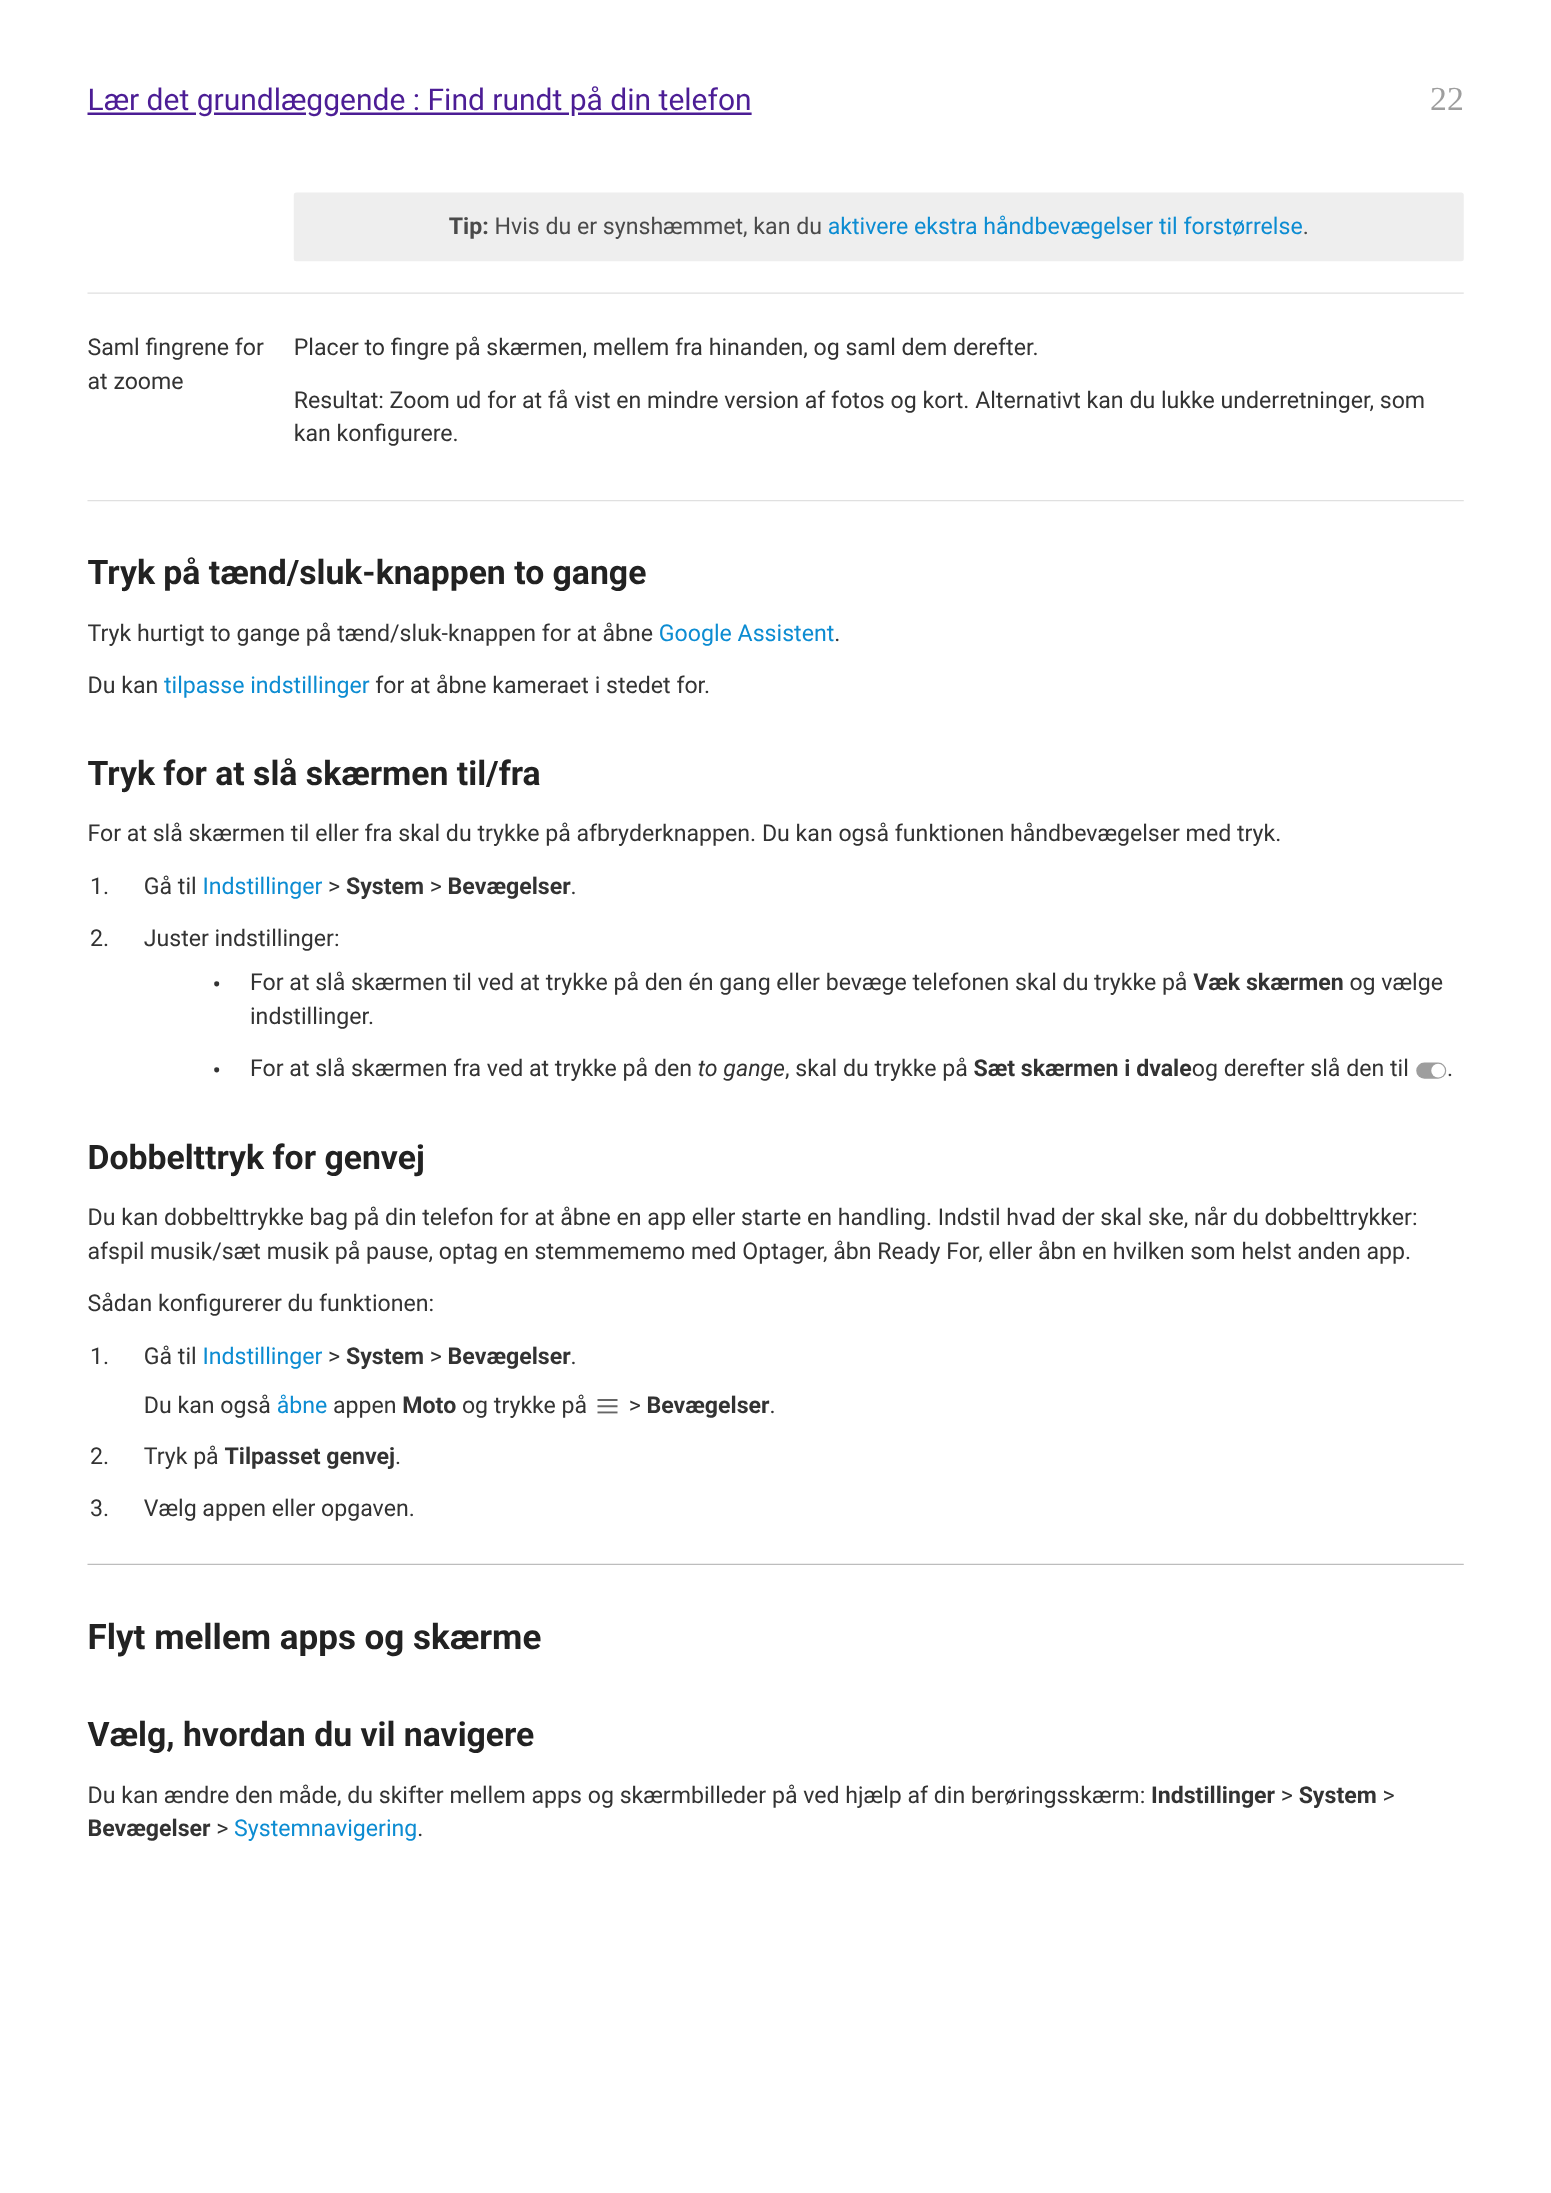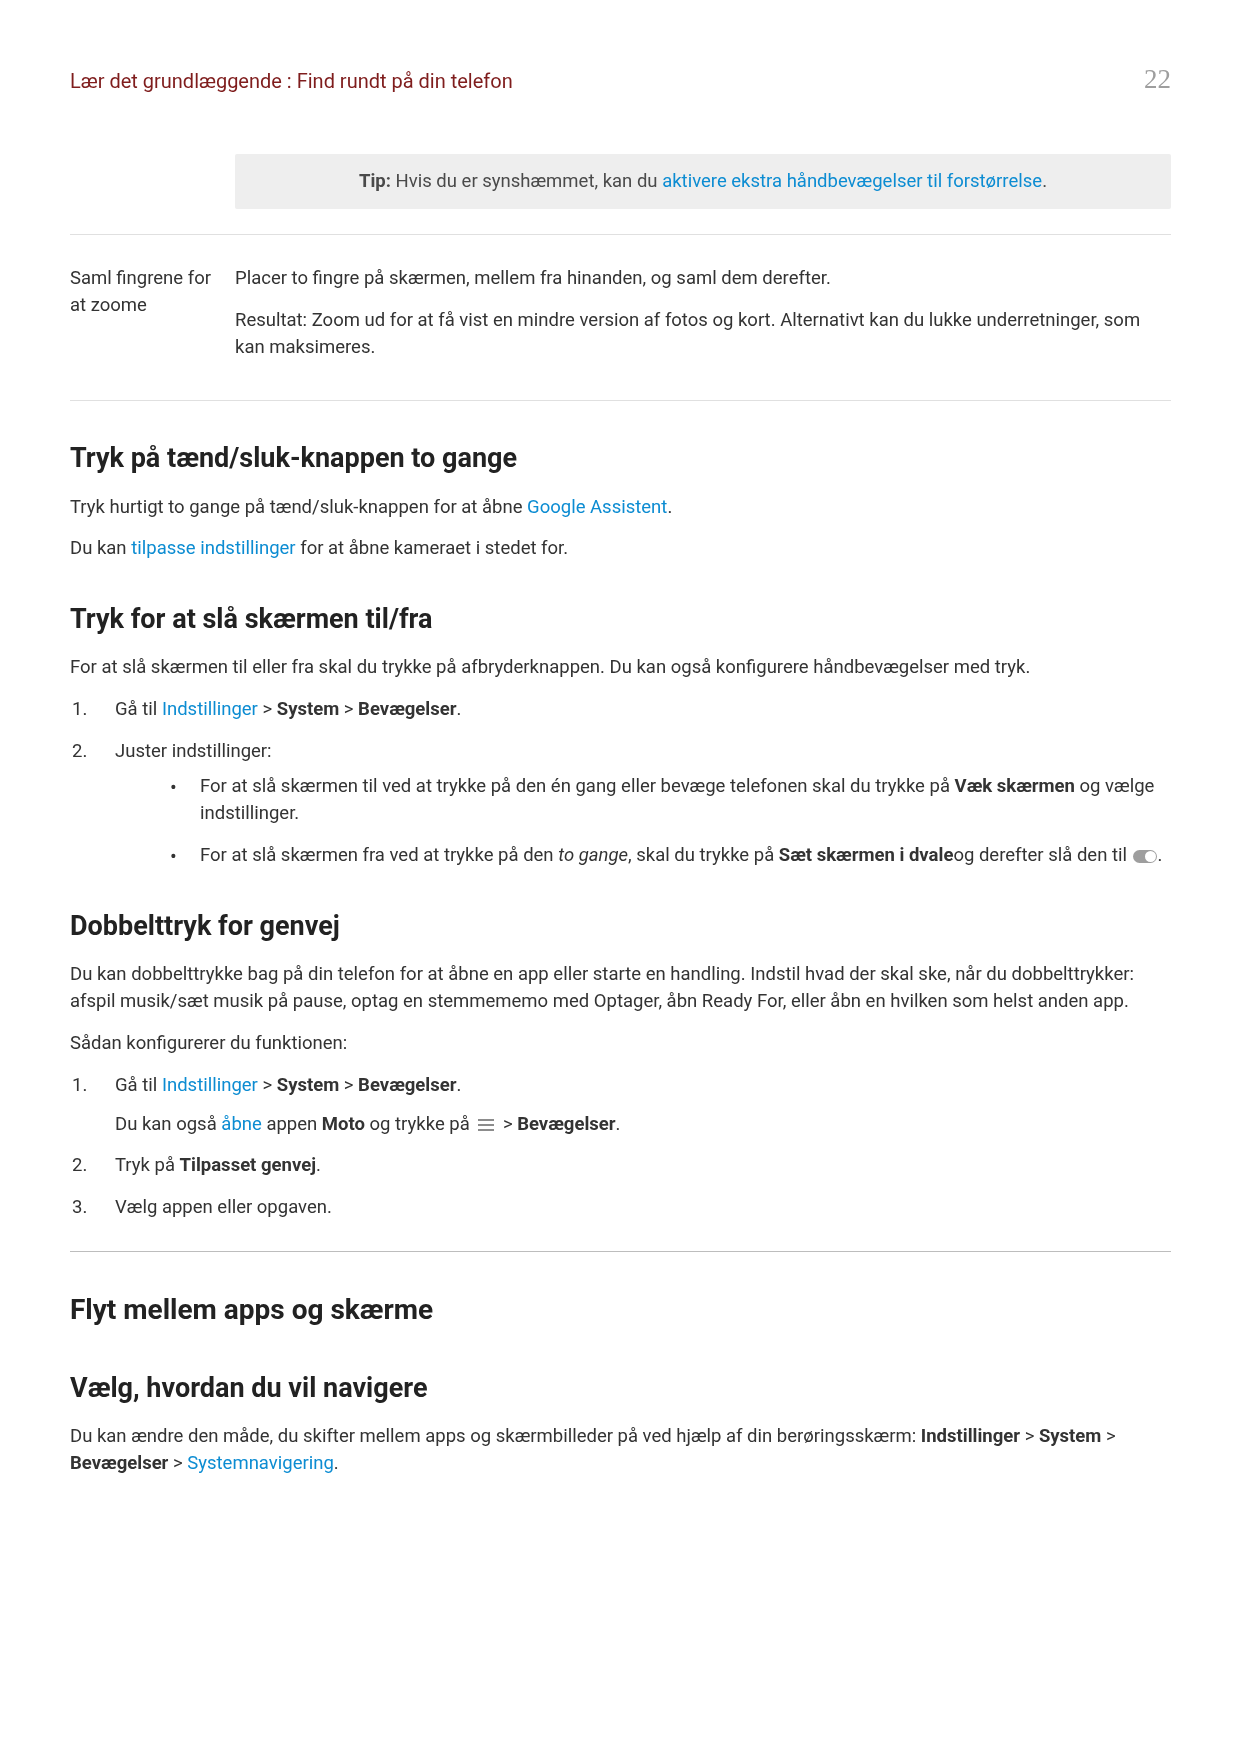--- a/index.html
+++ b/index.html
@@ -17,23 +17,24 @@
       font-size: 18.5px;
       line-height: 1.45;
     }
     .header-row {
       display: flex;
       justify-content: space-between;
       align-items: baseline;
       margin-bottom: 55px;
     }
     .header-title {
-      font-size: 20px;
-      color: #7f1d1d;
+      font-size: 24px;
+      color: #4c1d95;
       font-weight: 400;
+      text-decoration: underline;
     }
     .page-number {
       font-size: 27px;
       color: #9e9e9e;
       font-weight: 400;
       font-family: Liberation Serif, serif;
     }
     .tip-box {
       background-color: #eeeeee;
       padding: 14px 18px;
@@ -183,39 +184,39 @@
 <div class="tip-box">
   <strong>Tip:</strong><span> Hvis du er synshæmmet, kan du </span><a class="link">aktivere ekstra håndbevægelser til forstørrelse</a><span>.</span>
 </div>
 
 <hr class="divider">
 
 <div class="row-block">
   <div class="row-left">Saml fingrene for at zoome</div>
   <div class="row-right">
     <p>Placer to fingre på skærmen, mellem fra hinanden, og saml dem derefter.</p>
-    <p>Resultat: Zoom ud for at få vist en mindre version af fotos og kort. Alternativt kan du lukke underretninger, som kan maksimeres.</p>
+    <p>Resultat: Zoom ud for at få vist en mindre version af fotos og kort. Alternativt kan du lukke underretninger, som kan konfigurere.</p>
   </div>
 </div>
 
 <hr class="divider">
 
 <h2 class="section-h2">Tryk på tænd/sluk-knappen to gange</h2>
 
 <p class="para">
   <span>Tryk hurtigt to gange på tænd/sluk-knappen for at åbne </span><a class="link">Google Assistent</a><span>.</span>
 </p>
 
 <p class="para">
   <span>Du kan </span><a class="link">tilpasse indstillinger</a><span> for at åbne kameraet i stedet for.</span>
 </p>
 
 <h2 class="section-h2">Tryk for at slå skærmen til/fra</h2>
 
-<p class="para">For at slå skærmen til eller fra skal du trykke på afbryderknappen. Du kan også konfigurere håndbevægelser med tryk.</p>
+<p class="para">For at slå skærmen til eller fra skal du trykke på afbryderknappen. Du kan også funktionen håndbevægelser med tryk.</p>
 
 <ol class="numbered">
   <li>
     <span>Gå til </span><a class="link">Indstillinger</a><span> &gt; </span><span class="bold">System</span><span> &gt; </span><span class="bold">Bevægelser</span><span>.</span>
   </li>
   <li>
     <span>Juster indstillinger:</span>
     <ul class="bullets">
       <li>
         <span>For at slå skærmen til ved at trykke på den én gang eller bevæge telefonen skal du trykke på </span><span class="bold">Væk skærmen</span><span> og vælge indstillinger.</span>

